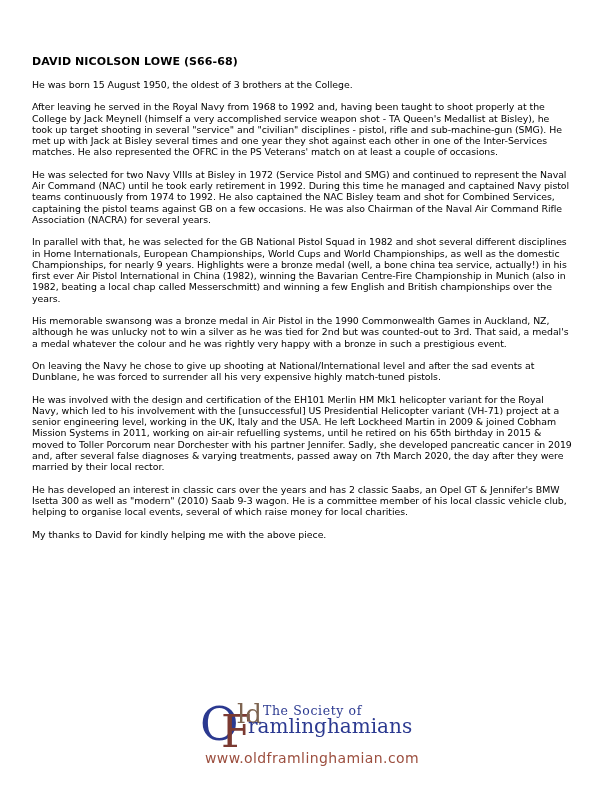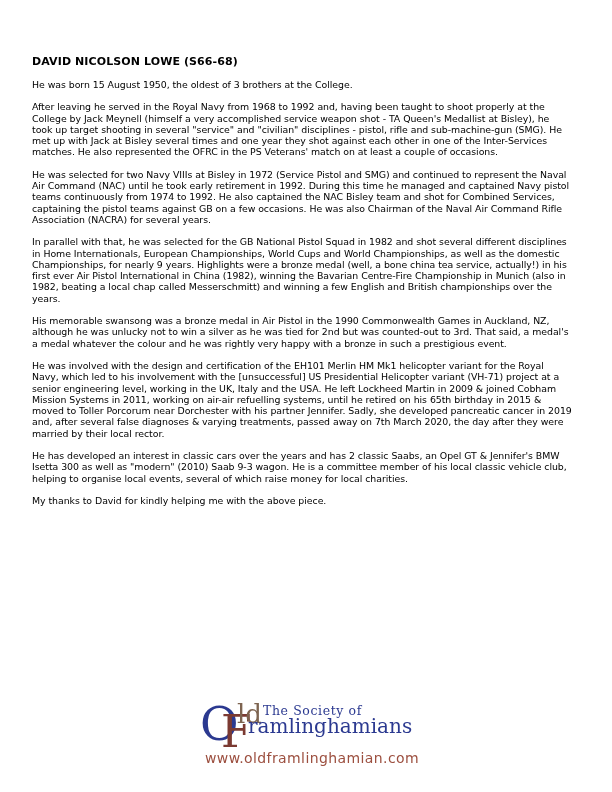--- a/index.html
+++ b/index.html
@@ -94,20 +94,21 @@
 </head>
 <body>
 
 <div class="content">
   <h1 class="doc-title">DAVID NICOLSON LOWE (S66-68)</h1>
   <p class="body-para">He was born 15 August 1950, the oldest of 3 brothers at the College.</p>
   <p class="body-para">After leaving he served in the Royal Navy from 1968 to 1992 and, having been taught to shoot properly at the College by Jack Meynell (himself a very accomplished service weapon shot - TA Queen's Medallist at Bisley), he took up target shooting in several "service" and "civilian" disciplines - pistol, rifle and sub-machine-gun (SMG). He met up with Jack at Bisley several times and one year they shot against each other in one of the Inter-Services matches. He also represented the OFRC in the PS Veterans' match on at least a couple of occasions.</p>
   <p class="body-para">He was selected for two Navy VIIIs at Bisley in 1972 (Service Pistol and SMG) and continued to represent the Naval Air Command (NAC) until he took early retirement in 1992.  During this time he managed and captained Navy pistol teams continuously from 1974 to 1992.  He also captained the NAC Bisley team and shot for Combined Services, captaining the pistol teams against GB on a few occasions.  He was also Chairman of the Naval Air Command Rifle Association (NACRA) for several years.</p>
   <p class="body-para">In parallel with that, he was selected for the GB National Pistol Squad in 1982 and shot several different disciplines in Home Internationals, European Championships, World Cups and World Championships, as well as the domestic Championships, for nearly 9 years.  Highlights were a bronze medal (well, a bone china tea service, actually!) in his first ever Air Pistol International in China (1982), winning the Bavarian Centre-Fire Championship in Munich (also in 1982, beating a local chap called Messerschmitt) and winning a few English and British championships over the years.</p>
   <p class="body-para">His memorable swansong was a bronze medal in Air Pistol in the 1990 Commonwealth Games in Auckland, NZ, although he was unlucky not to win a silver as he was tied for 2nd but was counted-out to 3rd.  That said, a medal's a medal whatever the colour and he was rightly very happy with a bronze in such a prestigious event.</p>
+  <p class="body-para">On leaving the Navy he chose to give up shooting at National/International level and after the sad events at Dunblane, he was forced to surrender all his very expensive highly match-tuned pistols.</p>
   <p class="body-para">He was involved with the design and certification of the EH101 Merlin HM Mk1 helicopter variant for the Royal Navy, which led to his involvement with the [unsuccessful] US Presidential Helicopter variant (VH-71) project at a senior engineering level, working in the UK, Italy and the USA. He left Lockheed Martin in 2009 &amp; joined Cobham Mission Systems in 2011, working on air-air refuelling systems, until he retired on his 65th birthday in 2015 &amp; moved to Toller Porcorum near Dorchester with his partner Jennifer. Sadly, she developed pancreatic cancer in 2019 and, after several false diagnoses &amp; varying treatments, passed away on 7th March 2020, the day after they were married by their local rector.</p>
   <p class="body-para">He has developed an interest in classic cars over the years and has 2 classic Saabs, an Opel GT &amp; Jennifer's BMW Isetta 300 as well as "modern" (2010) Saab 9-3 wagon. He is a committee member of his local classic vehicle club, helping to organise local events, several of which raise money for local charities.</p>
   <p class="body-para">My thanks to David for kindly helping me with the above piece.</p>
 </div>
 
 <div class="logo">
   <span class="big-o" style="color: rgb(43, 57, 144);">O</span>
   <span class="big-f" style="color: rgb(123, 58, 50);">F</span>
   <span class="ld" style="color: rgb(125, 100, 80);">ld</span>
   <span class="society" style="color: rgb(43, 57, 144);">The Society of</span>

